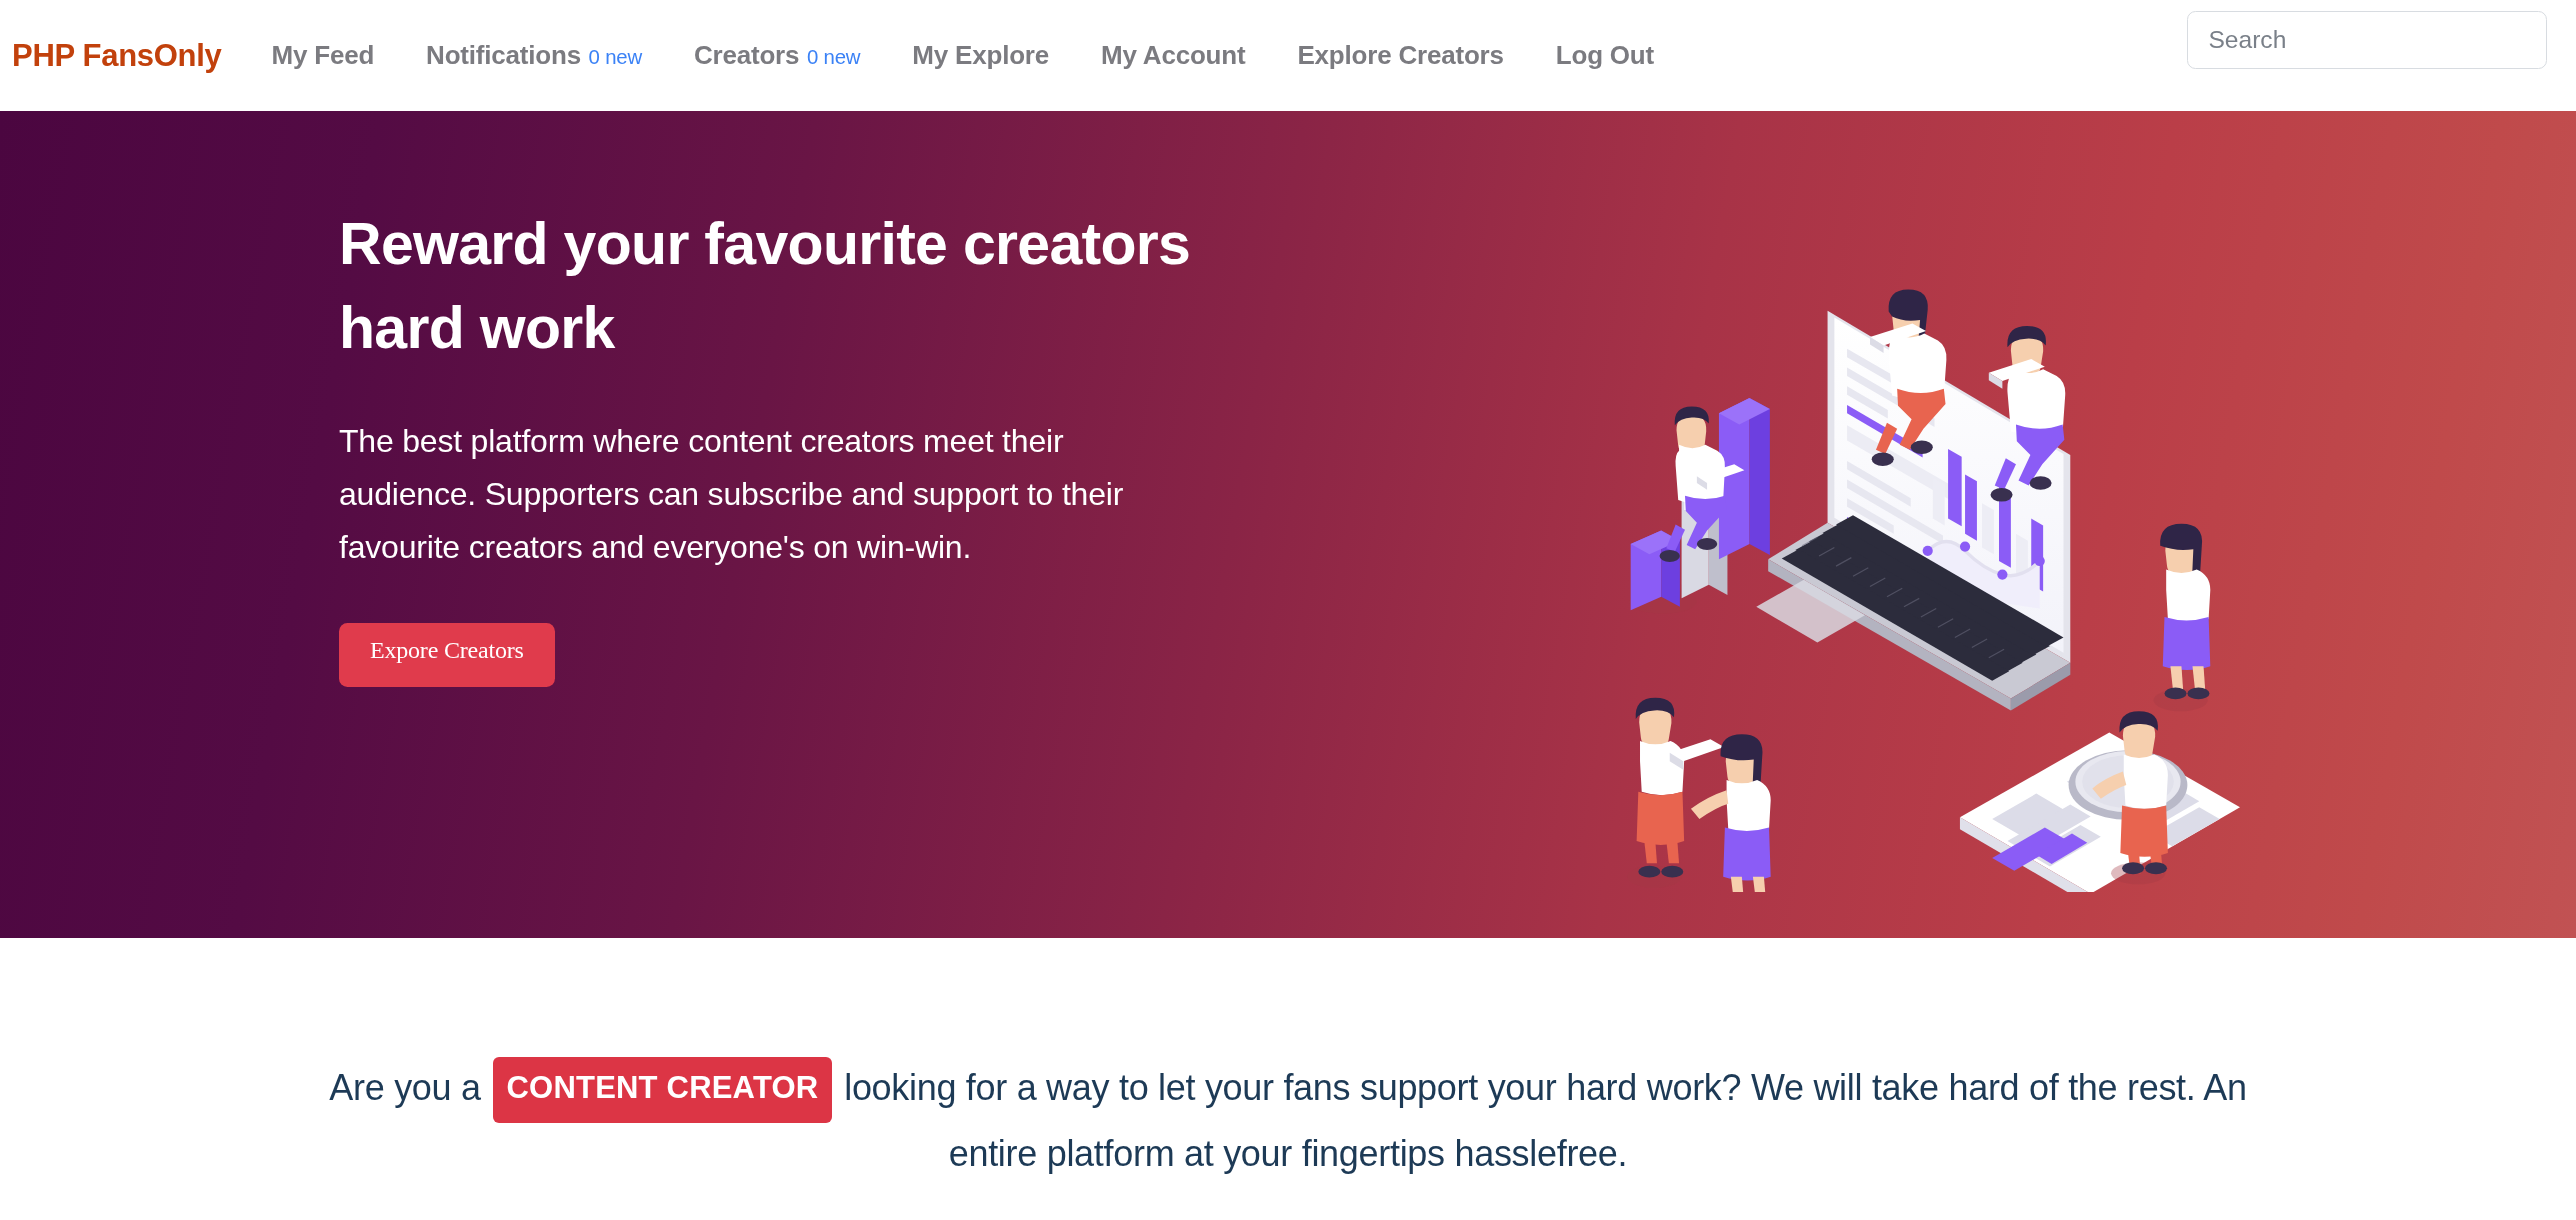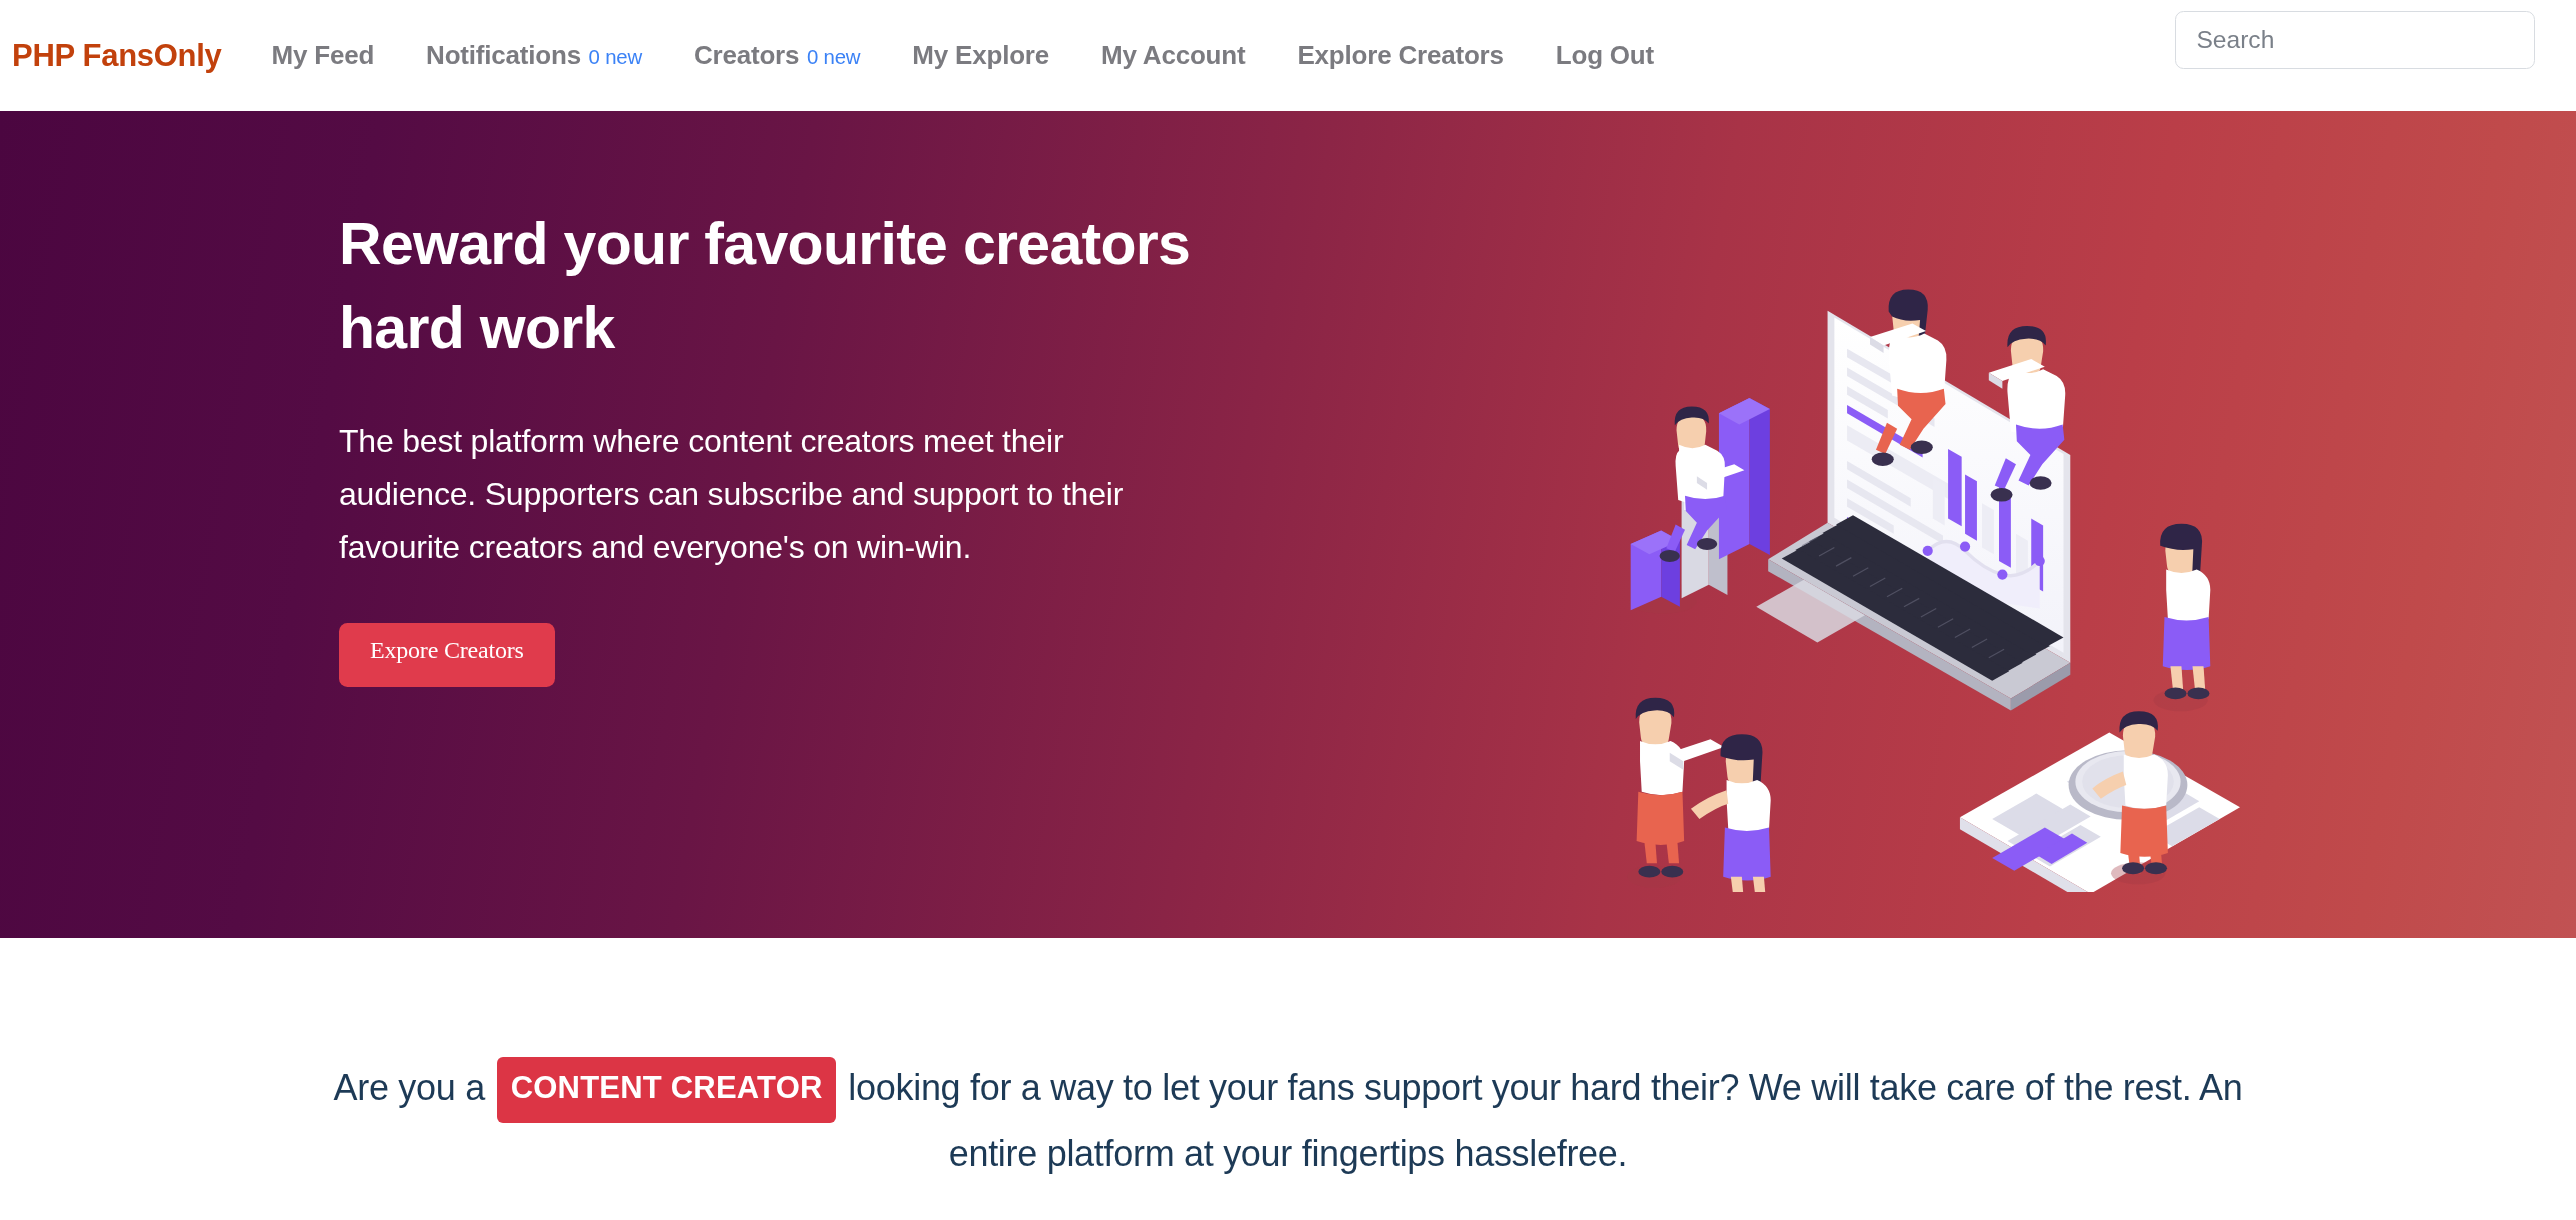--- a/index.html
+++ b/index.html
@@ -58,21 +58,21 @@
   .nav-sub {
     font-size: 20.4px;
     font-weight: normal;
     color: #3b82f6;
     margin-left: 7.6px;
     letter-spacing: -0.2px;
   }
 
   .search-wrap {
     position: absolute;
-    right: 41px;
+    right: 29px;
     top: 11px;
   }
 
   .search-input {
     width: 360px;
     height: 58px;
     border: 1.7px solid #d8dce1;
     border-radius: 8.5px;
     background: #ffffff;
     font-family: "Liberation Sans", sans-serif;
@@ -429,16 +429,16 @@
         <path d="M155 620 q-24 8-42 22 l10 12 q20-14 34-18 Z" fill="#f6cfae"></path>
       </g>
     </svg>
   </div>
 </section>
 
 <section class="promo">
   <p class="promo-text">
     <span>Are you a</span>
     <span class="promo-badge">CONTENT CREATOR</span>
-    <span>looking for a way to let your fans support your hard their? We will take care of the rest. An entire platform at your fingertips hasslefree.</span>
+    <span>looking for a way to let your fans support your hard work? We will take hard of the rest. An entire platform at your fingertips hasslefree.</span>
   </p>
 </section>
 
 
 </body></html>

